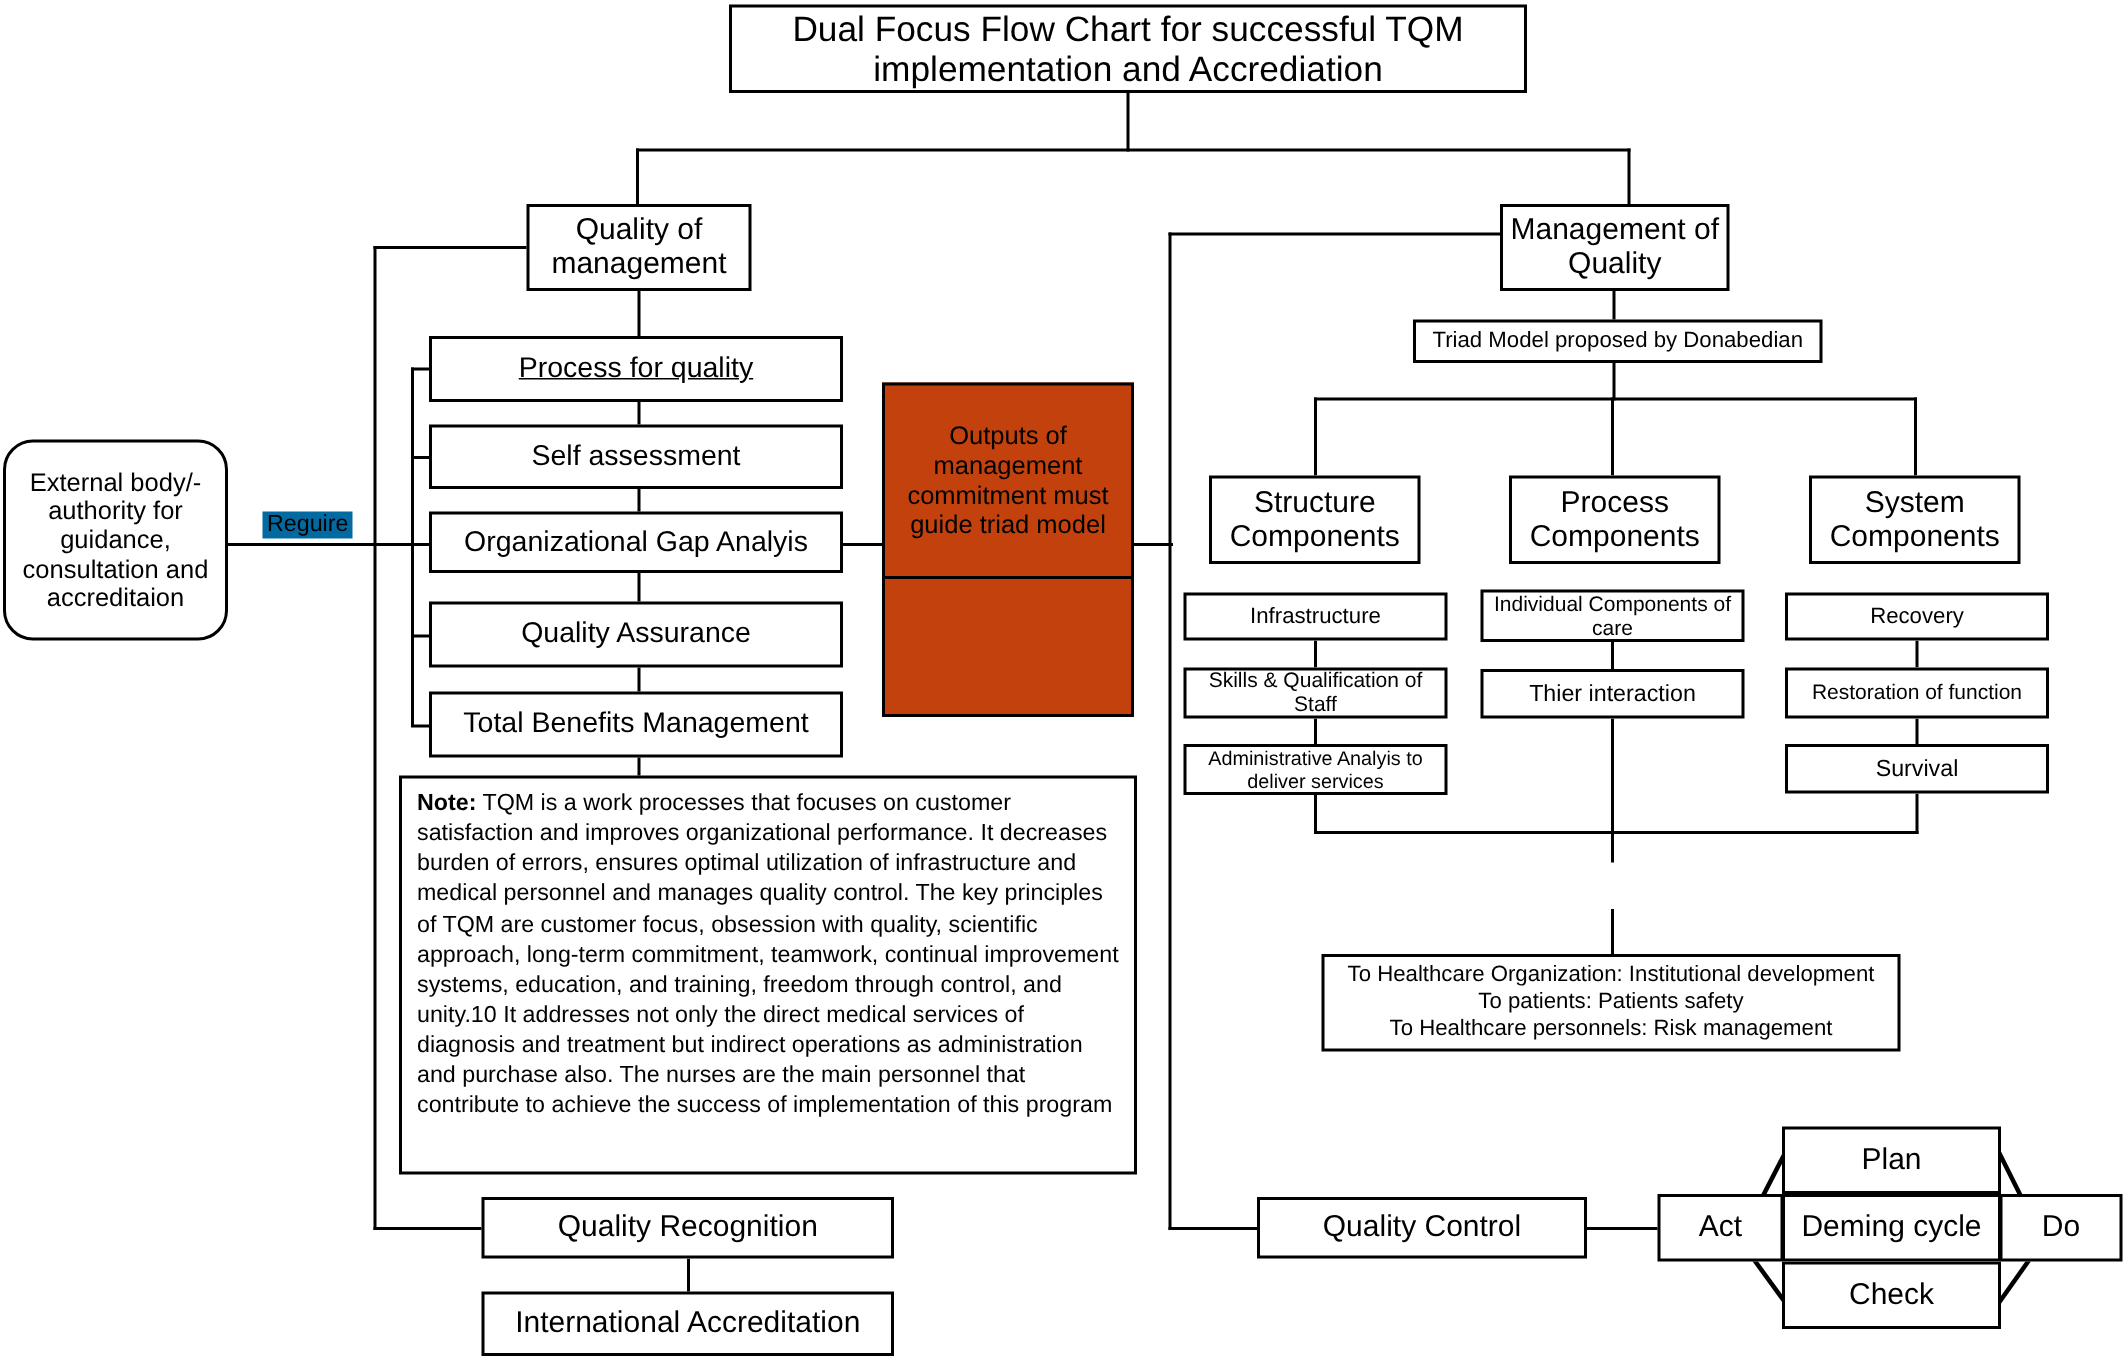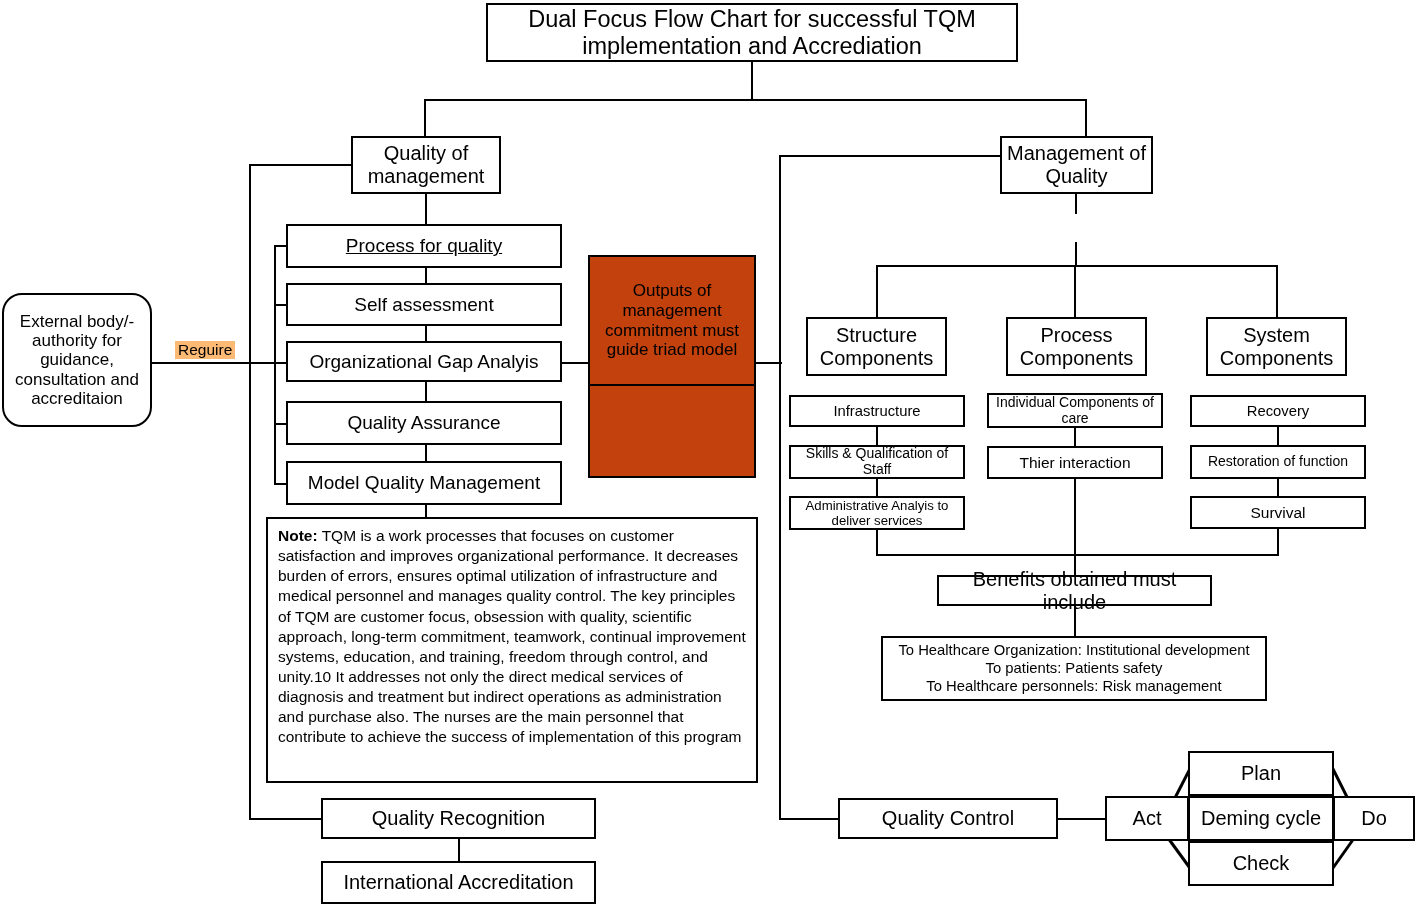--- a/index.html
+++ b/index.html
@@ -38,21 +38,21 @@
   .ln.v { width: 2px; }
   .ln.thin-h { height: 1.6px; }
   .ln.thin-v { width: 1.6px; }
   .diag {
     position: absolute;
     z-index: 2;
   }
   .lbl {
     position: absolute;
     z-index: 6;
-    background: #fdba74;
+    background: #0369a1;
     padding: 0 3px;
     white-space: nowrap;
   }
   .txt-note {
     position: absolute;
     box-sizing: border-box;
     border: 2.4px solid #000;
     background: #fff;
     text-align: left;
     line-height: 1.30;
@@ -139,21 +139,21 @@
   <div class="box f19" style="left:286px; top:283px; width:276px; height:43px;">
     <span>Self assessment</span>
   </div>
   <div class="box f19 thick" style="left:286px; top:341px; width:276px; height:41px;">
     <span>Organizational Gap Analyis</span>
   </div>
   <div class="box f19" style="left:286px; top:401px; width:276px; height:44px;">
     <span>Quality Assurance</span>
   </div>
   <div class="box f19" style="left:286px; top:461px; width:276px; height:44px;">
-    <span>Model Quality Management</span>
+    <span>Total Benefits Management</span>
   </div>
 
   <div class="ln thin-h" style="left:561px; top:362px; width:28px;"></div>
 
   <div class="splitbox" style="left:588px; top:255px; width:168px; height:223px;">
     <div class="part top f17">Outputs of management commitment must guide triad model</div>
   </div>
 
   <div class="ln thin-h" style="left:755px; top:362px; width:27px;"></div>
 
@@ -171,20 +171,23 @@
 
   <div class="box f20" style="left:1000px; top:136px; width:153px; height:58px; padding:0 5px;">
     <span>Management of Quality</span>
   </div>
 
   <div class="ln v" style="left:779px; top:155px; height:665px;"></div>
   <div class="ln h" style="left:779px; top:155px; width:222px;"></div>
   <div class="ln h" style="left:779px; top:818px; width:60px;"></div>
 
   <div class="ln v" style="left:1075px; top:194px; height:20px;"></div>
+  <div class="box f15" style="left:942px; top:213px; width:273px; height:29px;">
+    <span>Triad Model proposed by Donabedian</span>
+  </div>
 
   <div class="ln v" style="left:1075px; top:242px; height:25px;"></div>
   <div class="ln h" style="left:876px; top:265px; width:402px;"></div>
   <div class="ln v" style="left:876px; top:265px; height:52px;"></div>
   <div class="ln v" style="left:1074px; top:265px; height:52px;"></div>
   <div class="ln v" style="left:1276px; top:265px; height:52px;"></div>
 
   <div class="box f20" style="left:806px; top:317px; width:141px; height:59px; padding:0 4px;">
     <span>Structure Components</span>
   </div>
@@ -227,23 +230,20 @@
     <span>Restoration of function</span>
   </div>
   <div class="ln thin-v" style="left:1277px; top:479px; height:17px;"></div>
   <div class="box f16" style="left:1190px; top:496px; width:176px; height:33px;">
     <span>Survival</span>
   </div>
 
   <div class="ln v" style="left:1277px; top:529px; height:27px;"></div>
   <div class="ln h" style="left:1074px; top:554px; width:205px;"></div>
 
-  <div class="box f20 thick" style="left:937px; top:575px; width:275px; height:31px;">
-    <span>Benefits obtained must include</span>
-  </div>
   <div class="ln thin-v" style="left:1074px; top:606px; height:30px;"></div>
   <div class="box thick" style="left:881px; top:636px; width:386px; height:65px; flex-direction:column; gap:1px;">
     <span class="f15">To Healthcare Organization: Institutional development</span>
     <span class="f15">To patients: Patients safety</span>
     <span class="f15">To Healthcare personnels: Risk management</span>
   </div>
 
   <div class="box f20 thick" style="left:838px; top:798px; width:220px; height:41px;">
     <span>Quality Control</span>
   </div>

